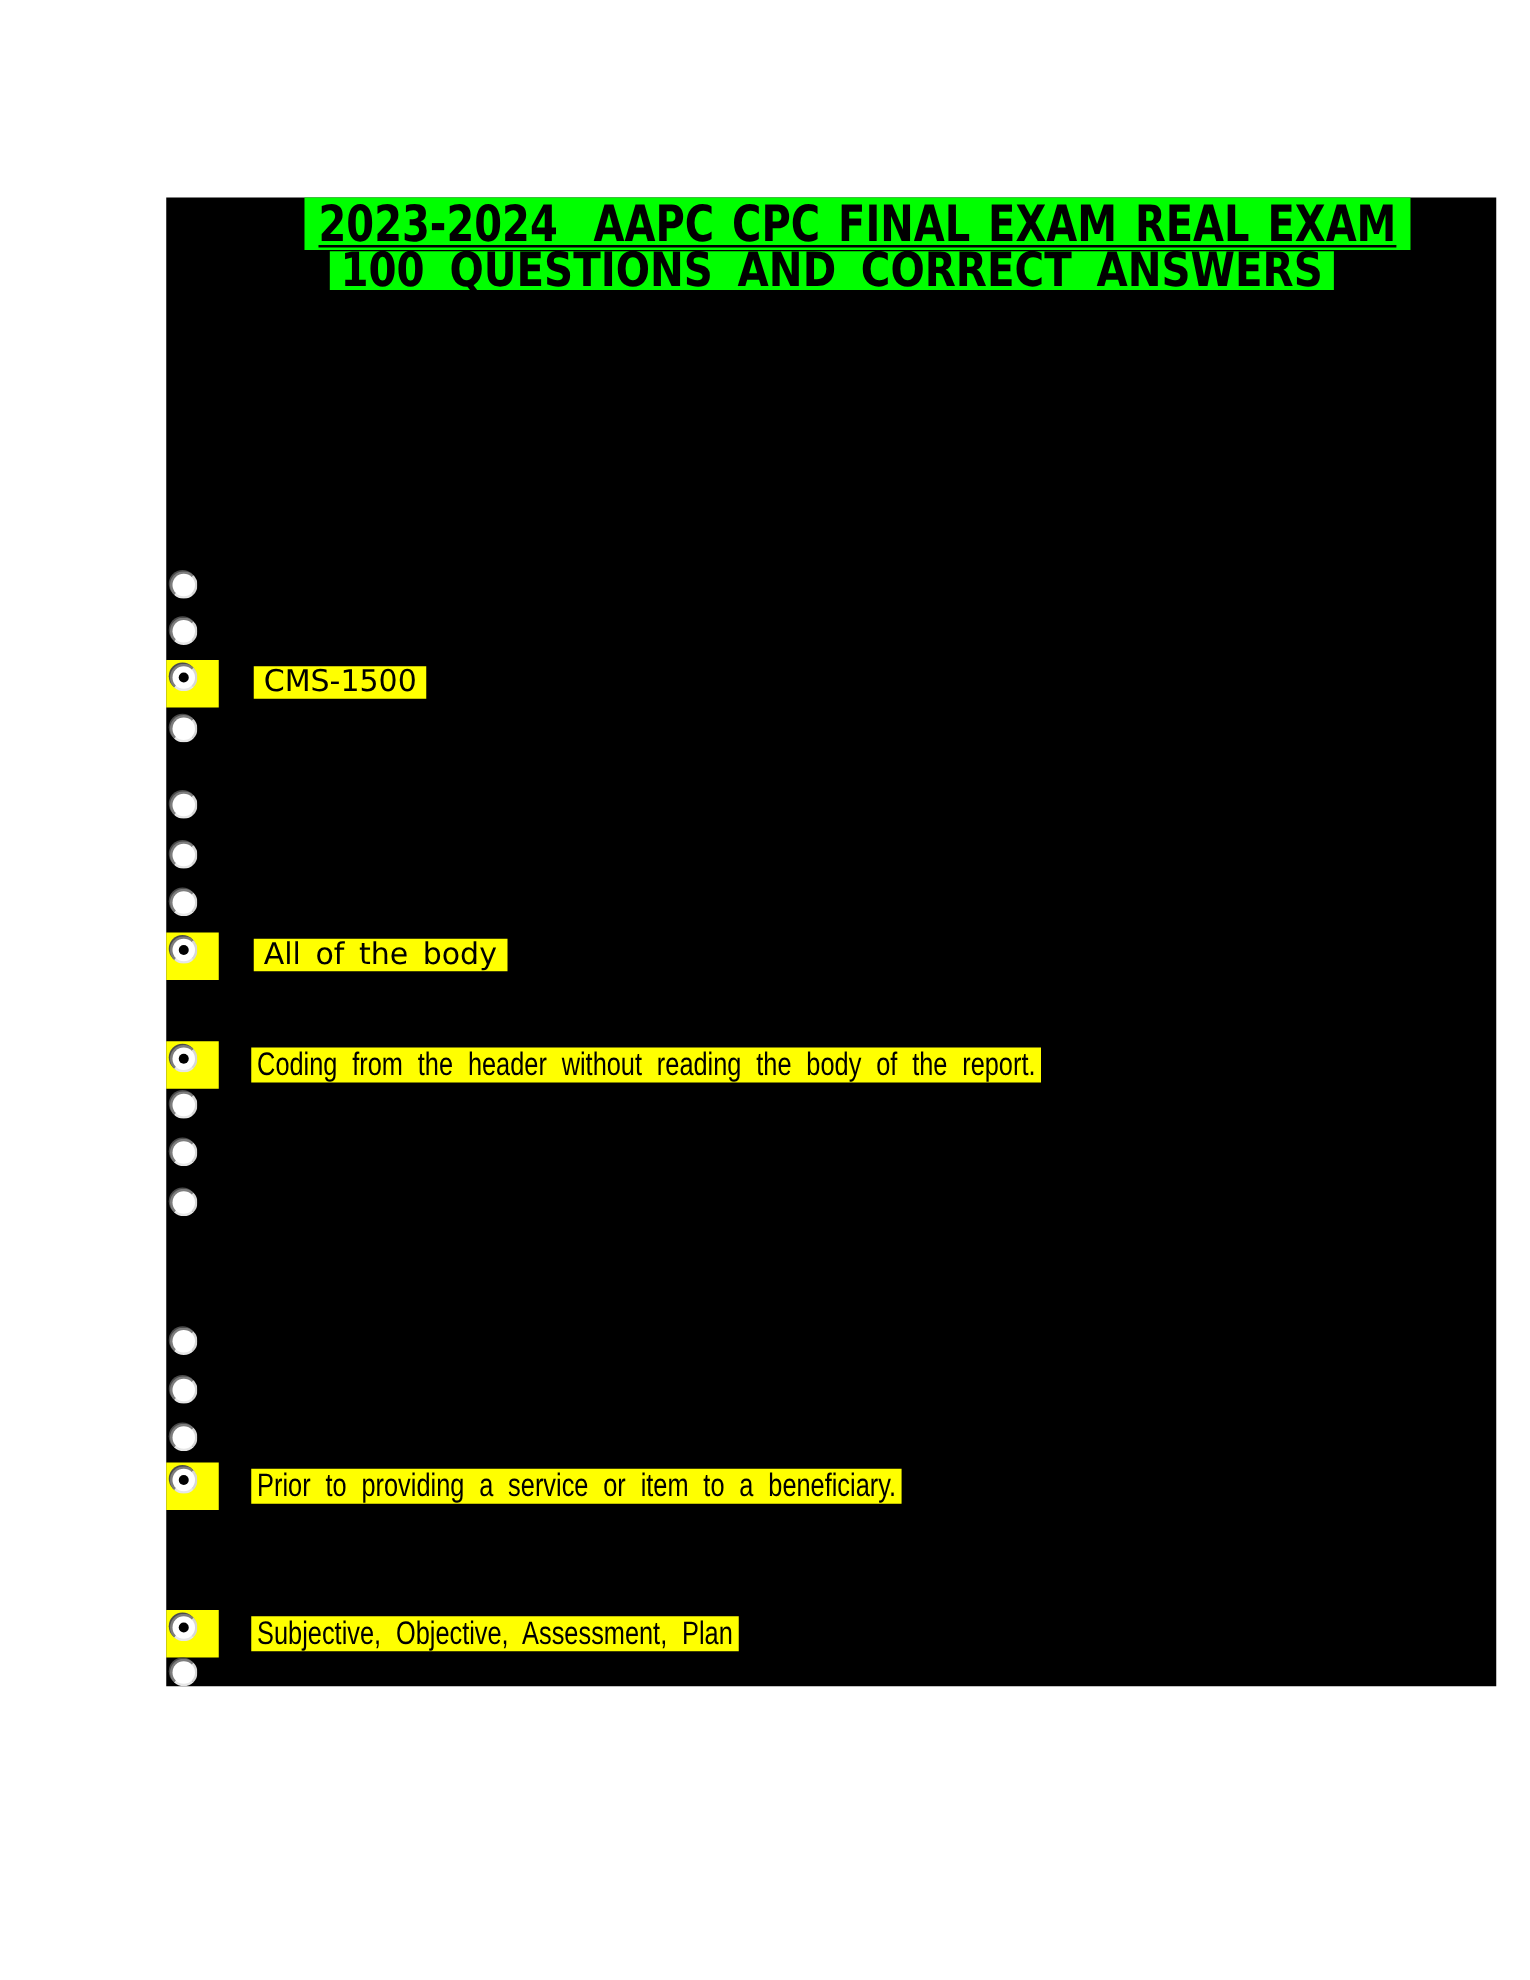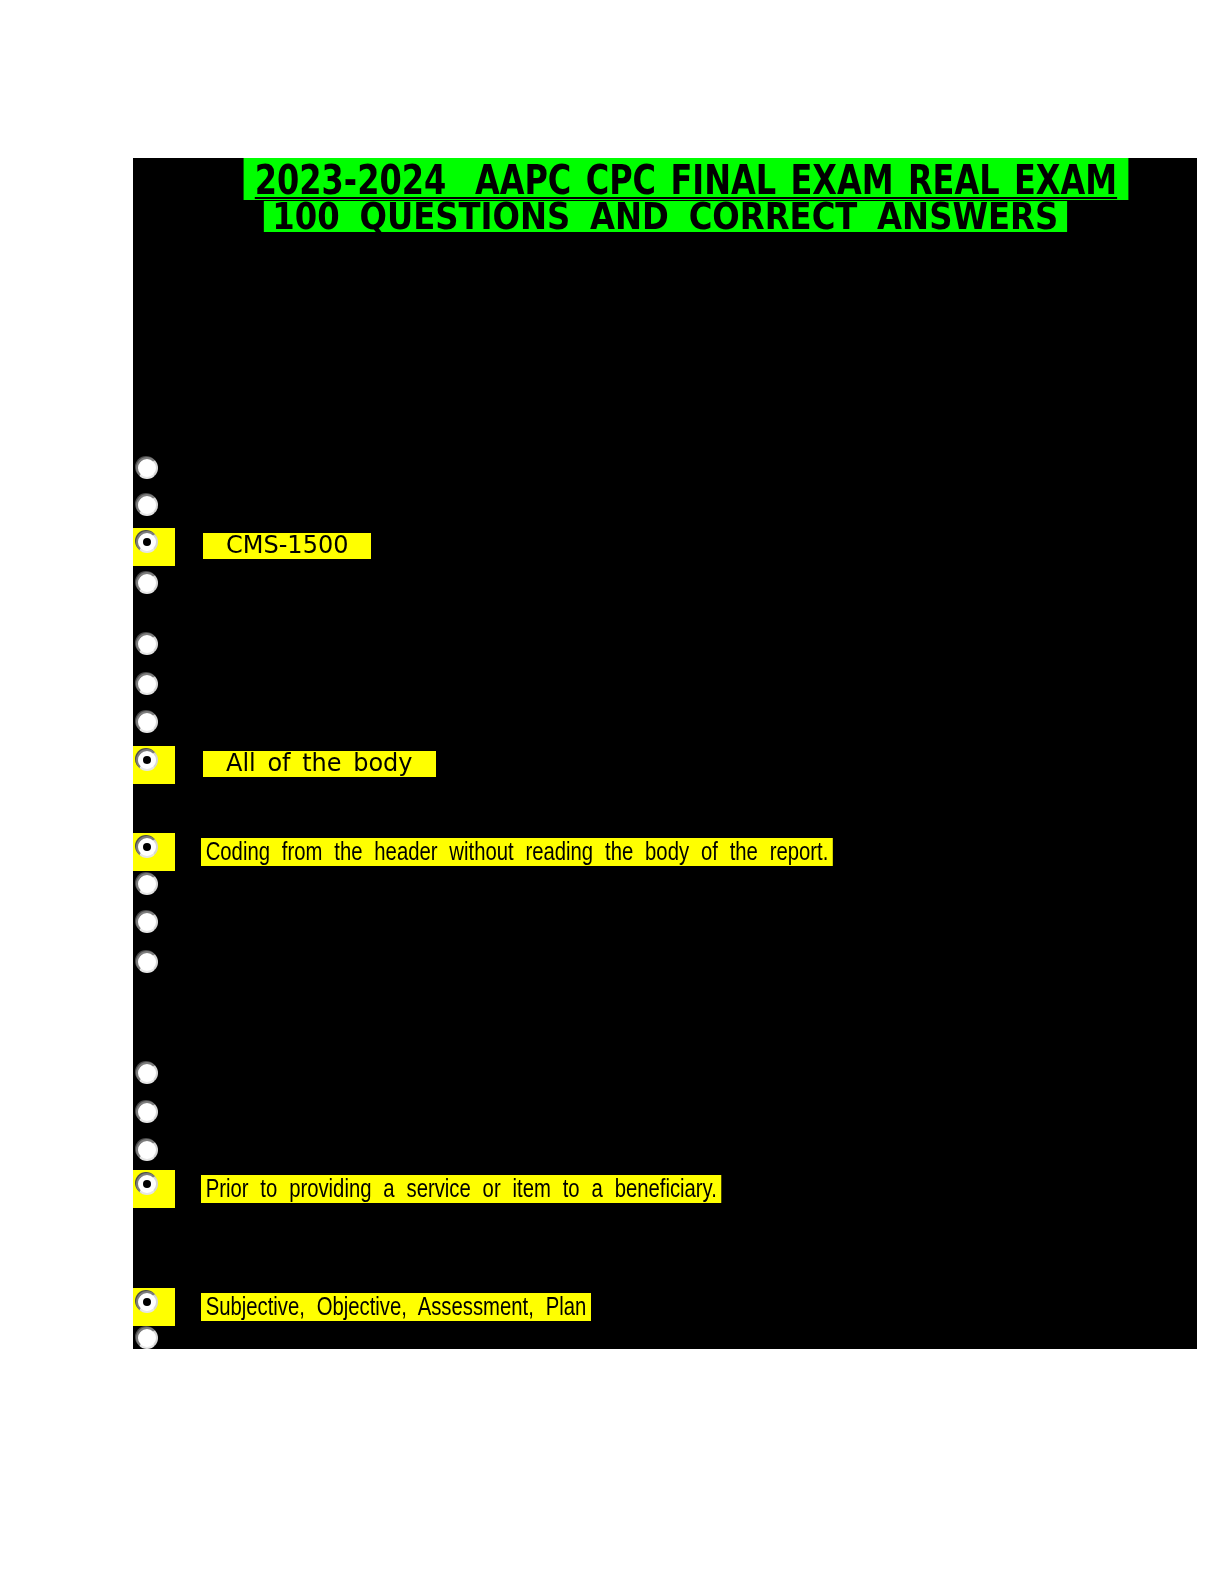--- a/index.html
+++ b/index.html
@@ -91,21 +91,21 @@
   .ans {
     position: absolute;
     background: var(--yellow, #ffff00);
     color: #000;
     white-space: pre;
   }
   .ans-a {
     left: 70px;
     font: 24px/25px "DejaVu Sans", sans-serif;
     word-spacing: 4px;
-    padding: 0 23px 1px;
+    padding: 0 8px 1px;
   }
   .ans-b {
     left: 68px;
     font: 26px/27px "Liberation Sans", sans-serif;
     word-spacing: 8px;
     padding: 0 6px 1px;
     display: inline-block;
     transform: scaleX(0.78);
     transform-origin: left top;
   }

